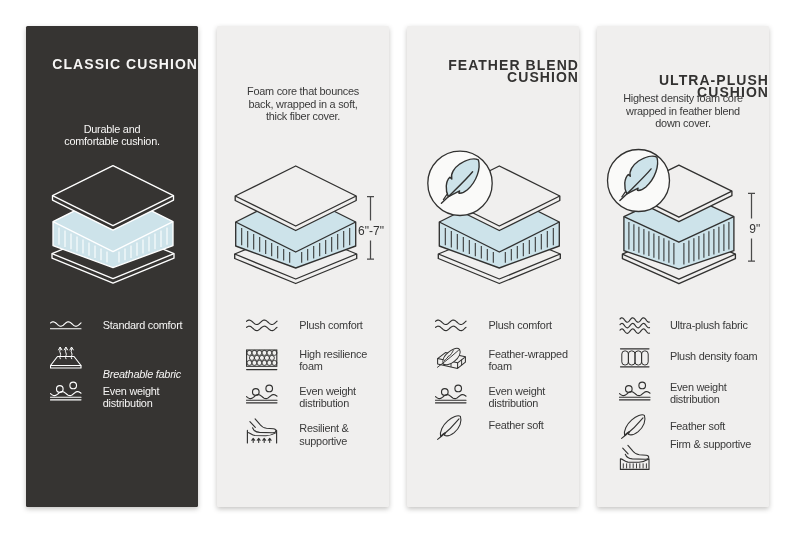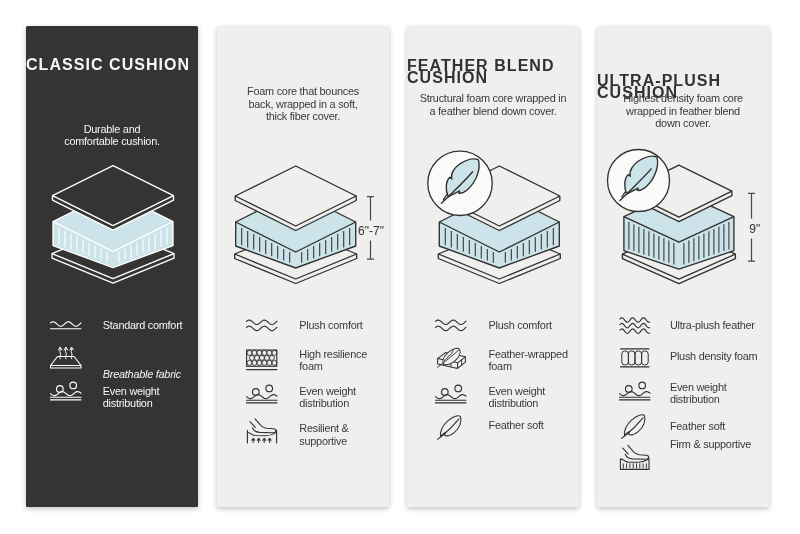--- a/index.html
+++ b/index.html
@@ -1,21 +1,21 @@
 <!DOCTYPE html>
 <html><head><meta charset="utf-8"><style>
 html,body{margin:0;padding:0;}
 body{width:800px;height:534px;background:#ffffff;position:relative;overflow:hidden;
   font-family:"Liberation Sans",sans-serif;}
 .card{position:absolute;top:26px;height:481px;border-radius:1.5px;
   box-shadow:0 2px 5px rgba(75,70,65,0.32);}
 .card.dark{background:#363432;}
 .card.light{background:#f0efee;}
-.title{position:absolute;left:0;width:100%;text-align:left;
-  font-size:16px;font-weight:bold;letter-spacing:1.05px;line-height:11.8px;}
+.title{position:absolute;left:0;width:100%;text-align:right;
+  font-size:14px;font-weight:bold;letter-spacing:1.05px;line-height:11.8px;}
 .body{position:absolute;left:0;width:100%;text-align:center;
   font-size:10.9px;line-height:12.5px;letter-spacing:-0.25px;}
 .lbl{position:absolute;font-size:10.9px;line-height:12.4px;letter-spacing:-0.25px;margin-left:8px;}
 .dark .title,.dark .body,.dark .lbl{color:#f7f6f5;}
 .light .title{color:#333231;}
 .light .body,.light .lbl{color:#3a3a3a;}
 svg{position:absolute;display:block;}
 </style></head><body>
 <div class="card dark" style="left:26px;width:172px;">
     <div class="title" style="top:33.0px;">CLASSIC CUSHION</div>
@@ -98,21 +98,20 @@
     <svg style="left:28.5px;top:391.9px;" width="32" height="28" viewBox="0 0 32 28">
       <path d="M9.1,0.8 L13.7,6.2 C15.3,8.4 17.5,9.8 20.5,10.2 L27.3,10.7 C29.1,10.9 30.1,11.8 29.9,13.0 C29.7,14.2 28.3,14.8 26.5,14.8 L13.5,14.4 C9.9,14.2 7.5,12.4 6.5,9.8 M3.9,3.6 L9.3,9.4" fill="none" stroke="#313130" stroke-width="1.1" stroke-linejoin="round" stroke-linecap="round"></path>
       <path d="M1.4,12.4 L1.4,24.9 M30.6,12.4 L30.6,24.9" fill="none" stroke="#313130" stroke-width="1.15" stroke-linecap="round"></path>
       <path d="M1.4,14.4 C4,14.4 5.4,17.2 9,17.6 L20,17.8 C25,17.8 28,15.8 30.6,14.4" fill="none" stroke="#313130" stroke-width="1.05"></path>
       <path d="M7.2,24.4 L7.2,21 M5.7,22.3 L7.2,20.4 L8.7,22.3 M12.7,24.4 L12.7,21 M11.2,22.3 L12.7,20.4 L14.2,22.3 M18.2,24.4 L18.2,21 M16.7,22.3 L18.2,20.4 L19.7,22.3 M23.7,24.4 L23.7,21 M22.2,22.3 L23.7,20.4 L25.2,22.3" fill="none" stroke="#313130" stroke-width="1.05" stroke-linecap="round" stroke-linejoin="round"></path>
     </svg>
     <div class="lbl" style="left:74.3px;top:396.4px;">Resilient &amp;<br>supportive</div>
   </div>
 <div class="card light" style="left:407px;width:172px;">
     <div class="title" style="top:34.0px;">FEATHER BLEND<br>CUSHION</div>
-    <div class="body" style="top:66.2px;">Structural foam core wrapped in<br>a feather blend down cover.</div>
     <svg style="left:0;top:0;" width="172" height="300" viewBox="0 0 172 300">
       <path d="M92.3,203 L31.299999999999997,228 L31.299999999999997,232.5 L92.3,257.5 L153.3,232.5 L153.3,228 Z" fill="#f0efee" stroke="#313130" stroke-width="1.35" stroke-linejoin="round"></path>
       <path d="M31.299999999999997,228 L92.3,253 L153.3,228" fill="none" stroke="#313130" stroke-width="1.35" stroke-linejoin="round"></path>
       <path d="M92.3,166 L32.3,196 L32.3,220 L92.3,242 L152.3,220 L152.3,196 Z" fill="#cde3ea" stroke="#313130" stroke-width="1.35" stroke-linejoin="round"></path>
       <path d="M32.3,196 L92.3,226 L152.3,196" fill="none" stroke="#313130" stroke-width="1.35" stroke-linejoin="round"></path>
       <path d="M38.30,202.00 L38.30,219.20 M44.30,205.00 L44.30,221.40 M50.30,208.00 L50.30,223.60 M56.30,211.00 L56.30,225.80 M62.30,214.00 L62.30,228.00 M68.30,217.00 L68.30,230.20 M74.30,220.00 L74.30,232.40 M80.30,223.00 L80.30,234.60 M86.30,226.00 L86.30,236.80 M146.30,202.00 L146.30,219.20 M140.30,205.00 L140.30,221.40 M134.30,208.00 L134.30,223.60 M128.30,211.00 L128.30,225.80 M122.30,214.00 L122.30,228.00 M116.30,217.00 L116.30,230.20 M110.30,220.00 L110.30,232.40 M104.30,223.00 L104.30,234.60 M98.30,226.00 L98.30,236.80" fill="none" stroke="#313130" stroke-width="1.05"></path>
       <path d="M92.3,140 L31.799999999999997,170 L31.799999999999997,174.5 L92.3,204.5 L152.8,174.5 L152.8,170 Z" fill="#f0efee" stroke="#313130" stroke-width="1.35" stroke-linejoin="round"></path>
       <path d="M31.799999999999997,170 L92.3,200 L152.8,170" fill="none" stroke="#313130" stroke-width="1.35" stroke-linejoin="round"></path>
       <circle cx="53.0" cy="157.3" r="32.2" fill="#fafaf9" stroke="#313130" stroke-width="1.3"></circle>
       <path d="M71.4,133.9 C73.9,142.4 69.7,155.4 60.4,163.8 C57.6,166.2 54.4,167.5 51.9,167.2 L52.6,164.9 C48.8,166.8 45.1,168.6 41.3,170.7 C38.1,163.8 38.6,155.4 42.8,151.3 L44.8,153.1 C43.2,148.0 47.0,142.0 53.0,137.8 C59.5,133.6 67.0,131.7 71.4,133.9 Z" fill="#cde3ea" stroke="#313130" stroke-width="1.4" stroke-linejoin="round"></path>
@@ -161,21 +160,21 @@
       <path d="M54.1,142.9 C48.0,150.3 39.6,158.2 29.8,167.9 L22.9,174.5" fill="none" stroke="#313130" stroke-width="1.4" stroke-linecap="round"></path>
       <path d="M28.3,165.8 L24.9,170.9" fill="none" stroke="#313130" stroke-width="1.2" stroke-linecap="round"></path>
       <path d="M151.0,167.3 L158.0,167.3 M151.0,235 L158.0,235 M154.5,167.3 L154.5,192.5 M154.5,212.5 L154.5,235" fill="none" stroke="#4a4a4a" stroke-width="1.25"></path>
       <text x="157.7" y="206.9" text-anchor="middle" font-family="Liberation Sans, sans-serif" font-size="12" fill="#333333">9"</text>
     </svg>
     <svg style="left:21.6px;top:285.0px;" width="32" height="28" viewBox="0 0 32 28">
       <path d="M1.00,8.00 L1.49,7.49 L1.98,7.10 L2.48,6.86 L2.97,6.80 L3.46,6.92 L3.95,7.21 L4.44,7.64 L4.93,8.18 L5.42,8.79 L5.92,9.42 L6.41,10.01 L6.90,10.52 L7.39,10.91 L7.88,11.14 L8.38,11.20 L8.87,11.08 L9.36,10.79 L9.85,10.35 L10.34,9.81 L10.83,9.20 L11.32,8.57 L11.82,7.98 L12.31,7.47 L12.80,7.09 L13.29,6.86 L13.78,6.80 L14.28,6.93 L14.77,7.22 L15.26,7.65 L15.75,8.20 L16.24,8.81 L16.73,9.44 L17.23,10.03 L17.72,10.53 L18.21,10.92 L18.70,11.14 L19.19,11.20 L19.68,11.07 L20.18,10.78 L20.67,10.34 L21.16,9.79 L21.65,9.18 L22.14,8.55 L22.63,7.96 L23.12,7.46 L23.62,7.08 L24.11,6.85 L24.60,6.80 L25.09,6.93 L25.58,7.23 L26.07,7.67 L26.57,8.22 L27.06,8.83 L27.55,9.46 L28.04,10.05 L28.53,10.55 L29.02,10.93 L29.52,11.15 L30.01,11.19 L30.50,11.06" fill="none" stroke="#313130" stroke-width="1.15" stroke-linecap="round"></path>
       <path d="M1.00,13.60 L1.49,13.09 L1.98,12.70 L2.48,12.46 L2.97,12.40 L3.46,12.52 L3.95,12.81 L4.44,13.24 L4.93,13.78 L5.42,14.39 L5.92,15.02 L6.41,15.61 L6.90,16.12 L7.39,16.51 L7.88,16.74 L8.38,16.80 L8.87,16.68 L9.36,16.39 L9.85,15.95 L10.34,15.41 L10.83,14.80 L11.32,14.17 L11.82,13.58 L12.31,13.07 L12.80,12.69 L13.29,12.46 L13.78,12.40 L14.28,12.53 L14.77,12.82 L15.26,13.25 L15.75,13.80 L16.24,14.41 L16.73,15.04 L17.23,15.63 L17.72,16.13 L18.21,16.52 L18.70,16.74 L19.19,16.80 L19.68,16.67 L20.18,16.38 L20.67,15.94 L21.16,15.39 L21.65,14.78 L22.14,14.15 L22.63,13.56 L23.12,13.06 L23.62,12.68 L24.11,12.45 L24.60,12.40 L25.09,12.53 L25.58,12.83 L26.07,13.27 L26.57,13.82 L27.06,14.43 L27.55,15.06 L28.04,15.65 L28.53,16.15 L29.02,16.53 L29.52,16.75 L30.01,16.79 L30.50,16.66" fill="none" stroke="#313130" stroke-width="1.15" stroke-linecap="round"></path>
       <path d="M1.00,19.10 L1.49,18.59 L1.98,18.20 L2.48,17.96 L2.97,17.90 L3.46,18.02 L3.95,18.31 L4.44,18.74 L4.93,19.28 L5.42,19.89 L5.92,20.52 L6.41,21.11 L6.90,21.62 L7.39,22.01 L7.88,22.24 L8.38,22.30 L8.87,22.18 L9.36,21.89 L9.85,21.45 L10.34,20.91 L10.83,20.30 L11.32,19.67 L11.82,19.08 L12.31,18.57 L12.80,18.19 L13.29,17.96 L13.78,17.90 L14.28,18.03 L14.77,18.32 L15.26,18.75 L15.75,19.30 L16.24,19.91 L16.73,20.54 L17.23,21.13 L17.72,21.63 L18.21,22.02 L18.70,22.24 L19.19,22.30 L19.68,22.17 L20.18,21.88 L20.67,21.44 L21.16,20.89 L21.65,20.28 L22.14,19.65 L22.63,19.06 L23.12,18.56 L23.62,18.18 L24.11,17.95 L24.60,17.90 L25.09,18.03 L25.58,18.33 L26.07,18.77 L26.57,19.32 L27.06,19.93 L27.55,20.56 L28.04,21.15 L28.53,21.65 L29.02,22.03 L29.52,22.25 L30.01,22.29 L30.50,22.16" fill="none" stroke="#313130" stroke-width="1.15" stroke-linecap="round"></path>
     </svg>
-    <div class="lbl" style="left:64.9px;top:293.4px;">Ultra-plush feather</div>
+    <div class="lbl" style="left:64.9px;top:293.4px;">Ultra-plush fabric</div>
     <svg style="left:21.6px;top:317.6px;" width="32" height="28" viewBox="0 0 32 28">
       <path d="M1.5,4.8 L30,4.8" fill="none" stroke="#313130" stroke-width="1.15" stroke-linecap="round"></path>
       <rect x="2.80" y="6.9" width="6.6" height="14.1" rx="3.1" fill="none" stroke="#313130" stroke-width="1.0"></rect>
       <rect x="9.40" y="6.9" width="6.6" height="14.1" rx="3.1" fill="none" stroke="#313130" stroke-width="1.0"></rect>
       <rect x="16.00" y="6.9" width="6.6" height="14.1" rx="3.1" fill="none" stroke="#313130" stroke-width="1.0"></rect>
       <rect x="22.60" y="6.9" width="6.6" height="14.1" rx="3.1" fill="none" stroke="#313130" stroke-width="1.0"></rect>
       <path d="M1.5,22.8 L30,22.8" fill="none" stroke="#313130" stroke-width="1.15" stroke-linecap="round"></path>
     </svg>
     <div class="lbl" style="left:64.9px;top:324.0px;">Plush density foam</div>
     <svg style="left:21.6px;top:352.3px;" width="32" height="28" viewBox="0 0 32 28">

